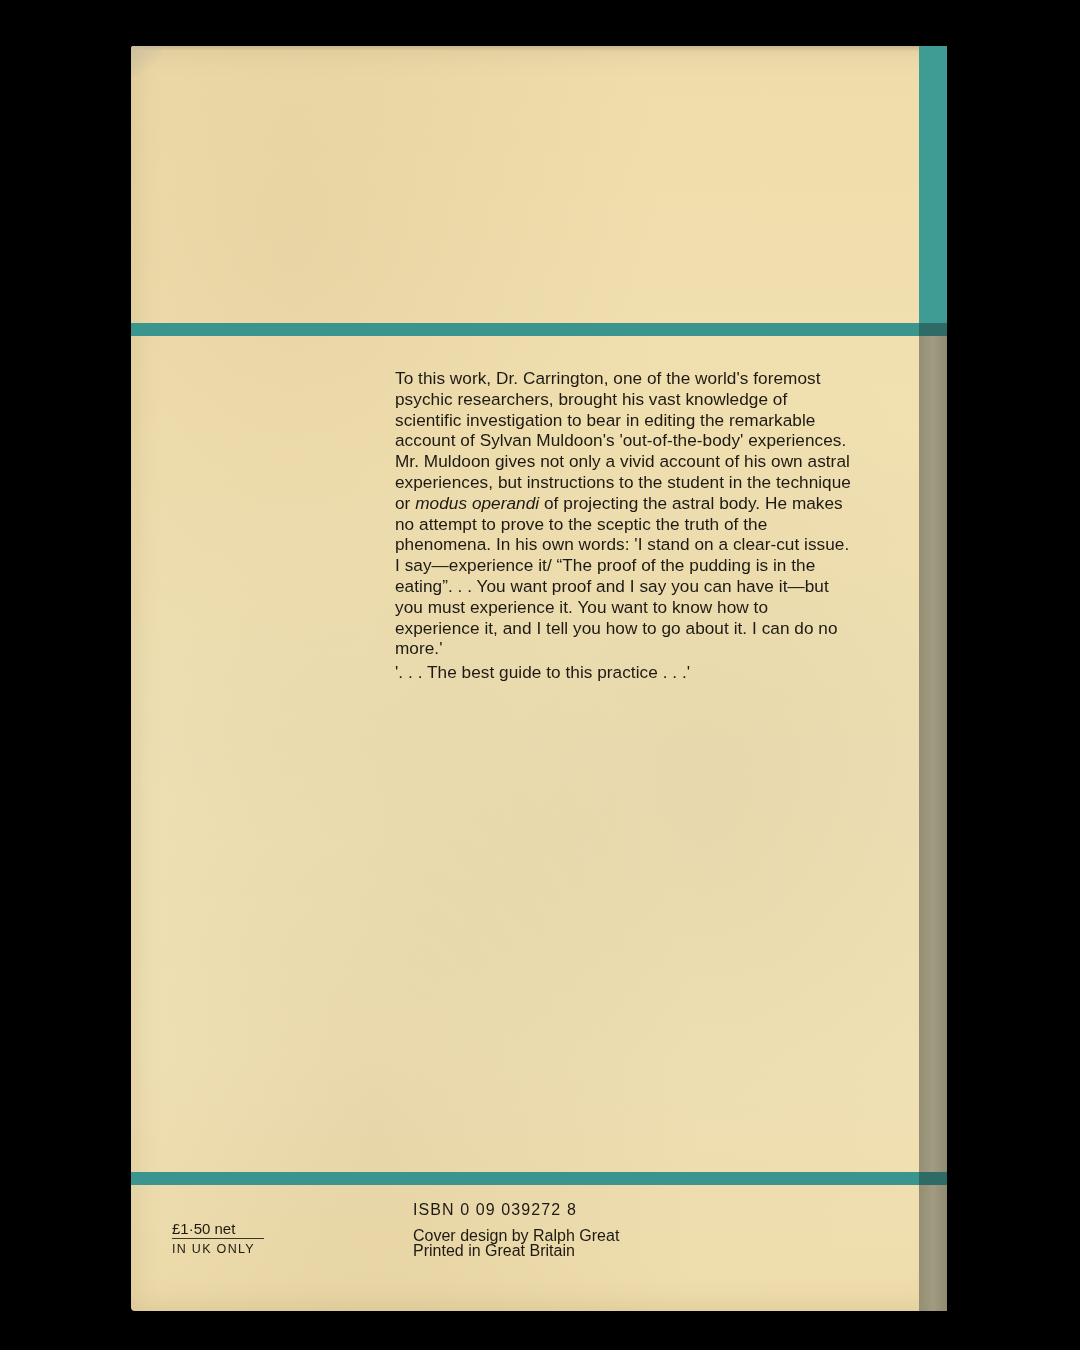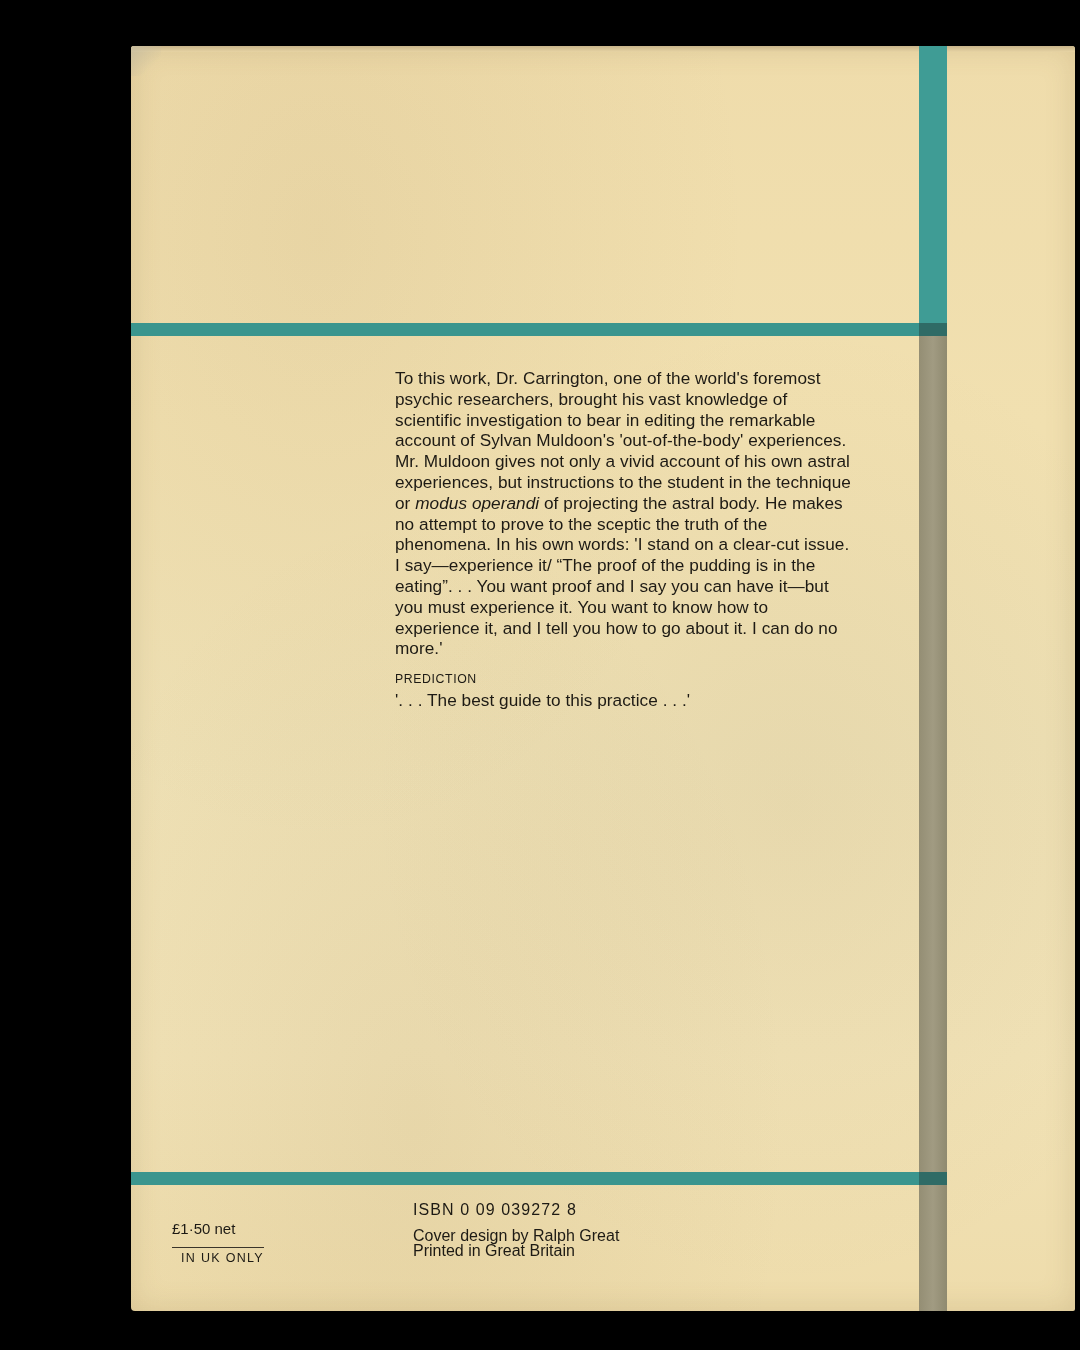--- a/index.html
+++ b/index.html
@@ -7,21 +7,21 @@
       width: 1080px; height: 1350px;
       background: #000;
       position: relative;
       overflow: hidden;
       font-family: "Liberation Sans", "DejaVu Sans", sans-serif;
       color: #1d1a14;
     }
     .cover {
       position: absolute;
       left: 131px; top: 46px;
-      width: 944px; height: 1265px;
+      width: 816px; height: 1265px;
       background: linear-gradient(180deg, #efdcab 0%, #f1e0b0 30%, #eee0b4 55%, #f1e2b6 80%, #eedcab 100%);
       border-radius: 3px 3px 2px 4px;
       box-shadow: inset 0 0 30px rgba(120, 95, 50, 0.18);
     }
     .cover::before {
       content: "";
       position: absolute; inset: 0;
       background:
         radial-gradient(ellipse at 20% 15%, rgba(160,130,80,0.10), transparent 40%),
         radial-gradient(ellipse at 70% 60%, rgba(140,120,80,0.08), transparent 45%),
@@ -78,29 +78,28 @@
     }
 
     .price-box {
       position: absolute;
       left: 41px; top: 1174px;
       width: 92px;
     }
     .price {
       font-size: 15px;
       line-height: 18px;
-      padding-bottom: 9px;
+      padding-bottom: 0;
       border-bottom: 1px solid #3a342a;
     }
     .uk-only {
       font-size: 12.5px;
       letter-spacing: 1.3px;
       line-height: 18px;
       margin-top: 1px;
-      text-align: right;
     }
 
     .imprint {
       position: absolute;
       left: 282px; top: 1156px;
       font-size: 16px;
       line-height: 15px;
     }
     .isbn { letter-spacing: 1.1px; margin-bottom: 11px; }
   </style>
@@ -117,21 +116,20 @@
   <div class="band band-top">
     <div class="band-spine"></div>
   </div>
   <div class="band band-bottom">
     <div class="band-spine"></div>
   </div>
 
   <div class="blurb">
     <p><span>To this work, Dr. Carrington, one of the world's foremost psychic researchers, brought his vast knowledge of scientific investigation to bear in editing the remarkable account of Sylvan Muldoon's 'out-of-the-body' experiences. Mr. Muldoon gives not only a vivid account of his own astral experiences, but instructions to the student in the technique or </span><em>modus operandi</em><span> of projecting the astral body. He makes no attempt to prove to the sceptic the truth of the phenomena. In his own words: 'I stand on a clear-cut issue. I say—experience it/ “The proof of the pudding is in the eating”. . . You want proof and I say you can have it—but you must experience it. You want to know how to experience it, and I tell you how to go about it. I can do no more.'</span></p>
 
-    <div class="review-source">PREDICTION</div>
     <div class="review-quote">'. . . The best guide to this practice . . .'</div>
 
 
   </div>
 
   <div class="price-box">
     <div class="price">£1·50 net</div>
     <div class="uk-only">IN UK ONLY</div>
   </div>
 

